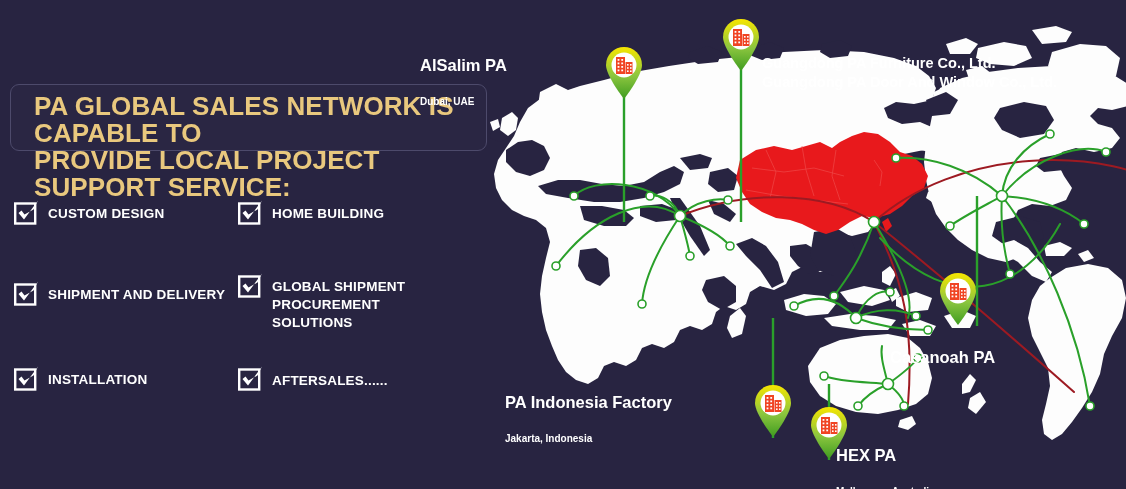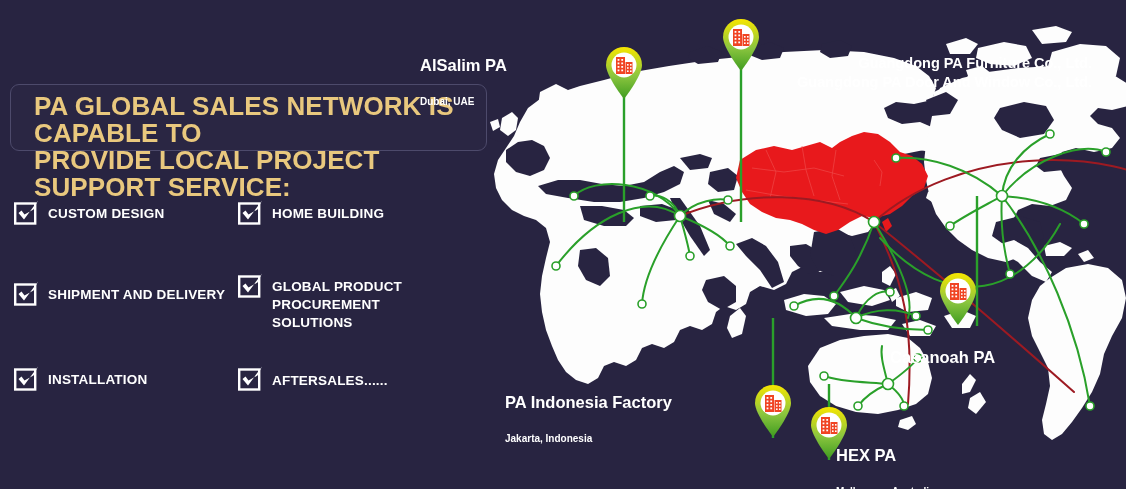--- a/index.html
+++ b/index.html
@@ -372,21 +372,21 @@
     <span class="check-label">SHIPMENT AND DELIVERY</span>
   </div>
 
   <div class="check-item" style="left:238px; top:273px; width:250px;">
     <span class="check-box">
       <svg width="24" height="24" viewBox="0 0 24 24">
         <rect x="1.2" y="2.5" width="20" height="20" fill="none" stroke="#ffffff" stroke-width="2.4"></rect>
         <path d="M 4.5,12 L 10,18.5 L 24,-0.5 L 19.5,8.5 L 10.5,13.5 L 7.5,9.5 Z" fill="#ffffff"></path>
       </svg>
     </span>
-    <span class="check-label">GLOBAL PRODUCT PROCUREMENT
+    <span class="check-label">GLOBAL SHIPMENT PROCUREMENT
 SOLUTIONS</span>
   </div>
 
   <div class="check-item" style="left:14px; top:366px; width:220px;">
     <span class="check-box">
       <svg width="24" height="24" viewBox="0 0 24 24">
         <rect x="1.2" y="2.5" width="20" height="20" fill="none" stroke="#ffffff" stroke-width="2.4"></rect>
         <path d="M 4.5,12 L 10,18.5 L 24,-0.5 L 19.5,8.5 L 10.5,13.5 L 7.5,9.5 Z" fill="#ffffff"></path>
       </svg>
     </span>
@@ -467,21 +467,21 @@
           <rect x="23" y="18" width="1.6" height="1.6"></rect>
             <rect x="26" y="18" width="1.6" height="1.6"></rect>
           <rect x="23" y="21.2" width="1.6" height="1.6"></rect>
             <rect x="26" y="21.2" width="1.6" height="1.6"></rect>
           <rect x="23" y="24.4" width="1.6" height="1.6"></rect>
             <rect x="26" y="24.4" width="1.6" height="1.6"></rect>
         </g>
       </g>
     </svg>
   </div>
-  <div class="site-label" style="left:762px; top:36px; width:330px;text-align:right;">
+  <div class="site-label" style="left:762px; top:36px; width:330px;">
     <span class="site-multi">Guangdong PA Furniture Co., Ltd.
 Guangdong PA Door And Window Co., Ltd.</span>
   </div>
 
   <div class="pin" style="left:938px; top:272px;">
     <svg width="40" height="54" viewBox="0 0 40 54">
       <defs>
         <linearGradient id="pg3" x1="0" y1="0" x2="0" y2="1">
           <stop offset="0%" stop-color="#f7e600"></stop>
           <stop offset="55%" stop-color="#8cc63f"></stop>

